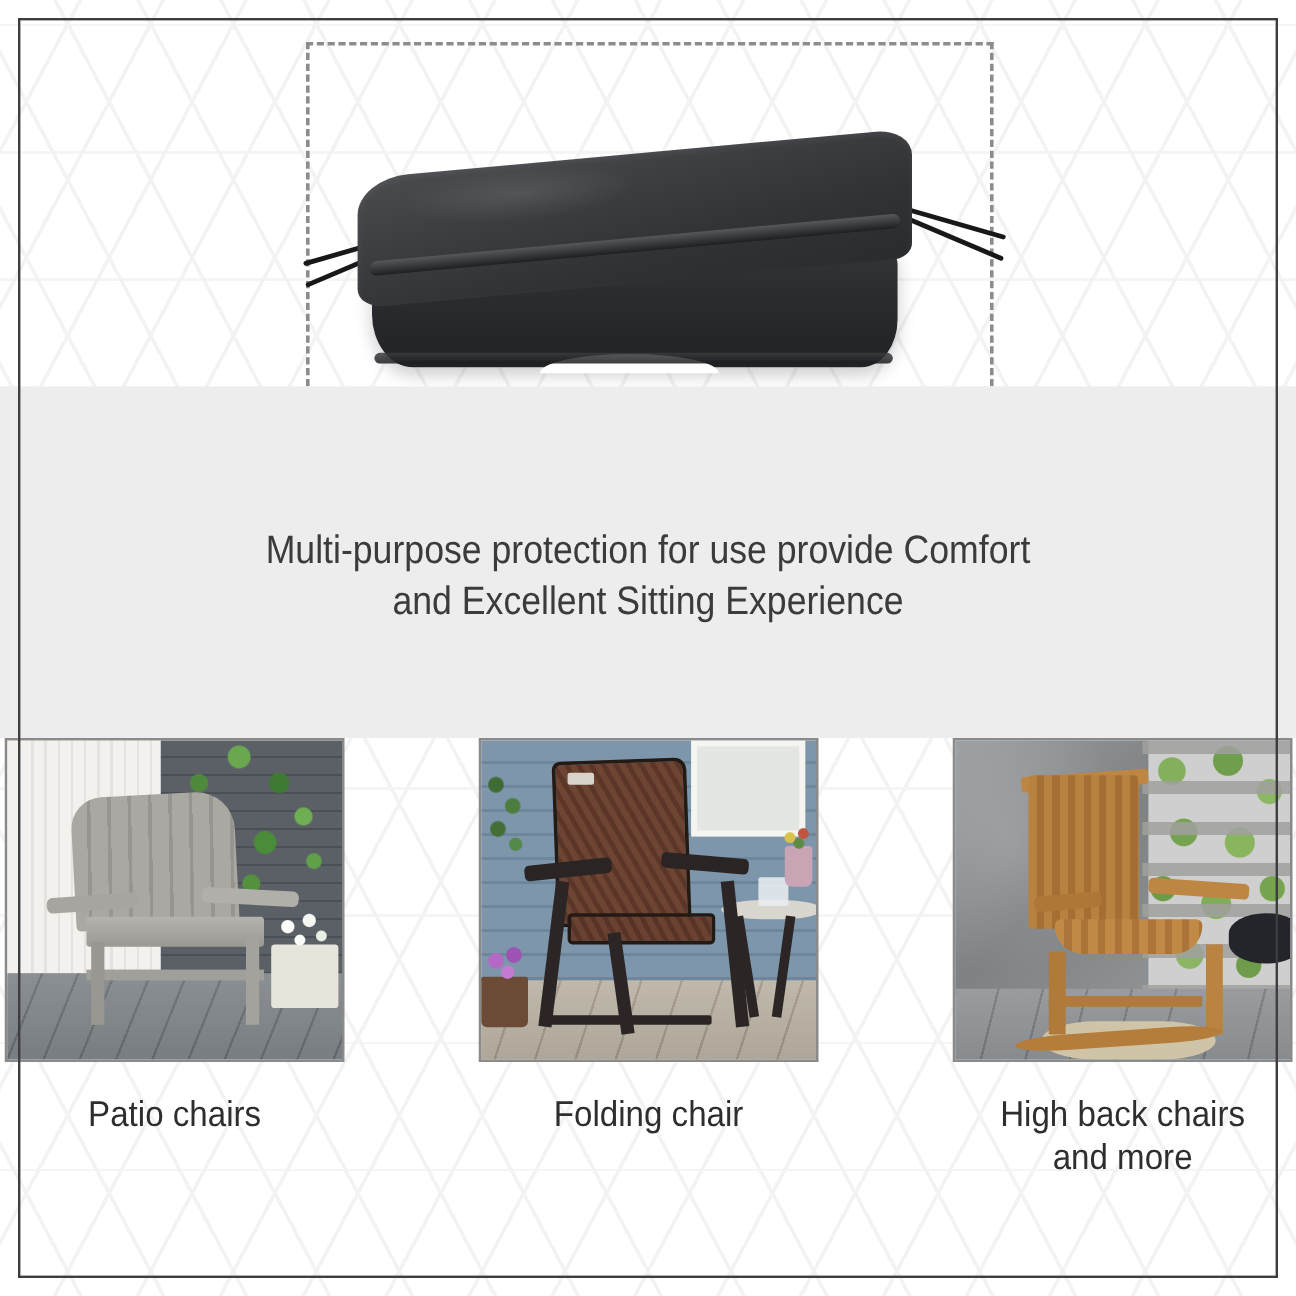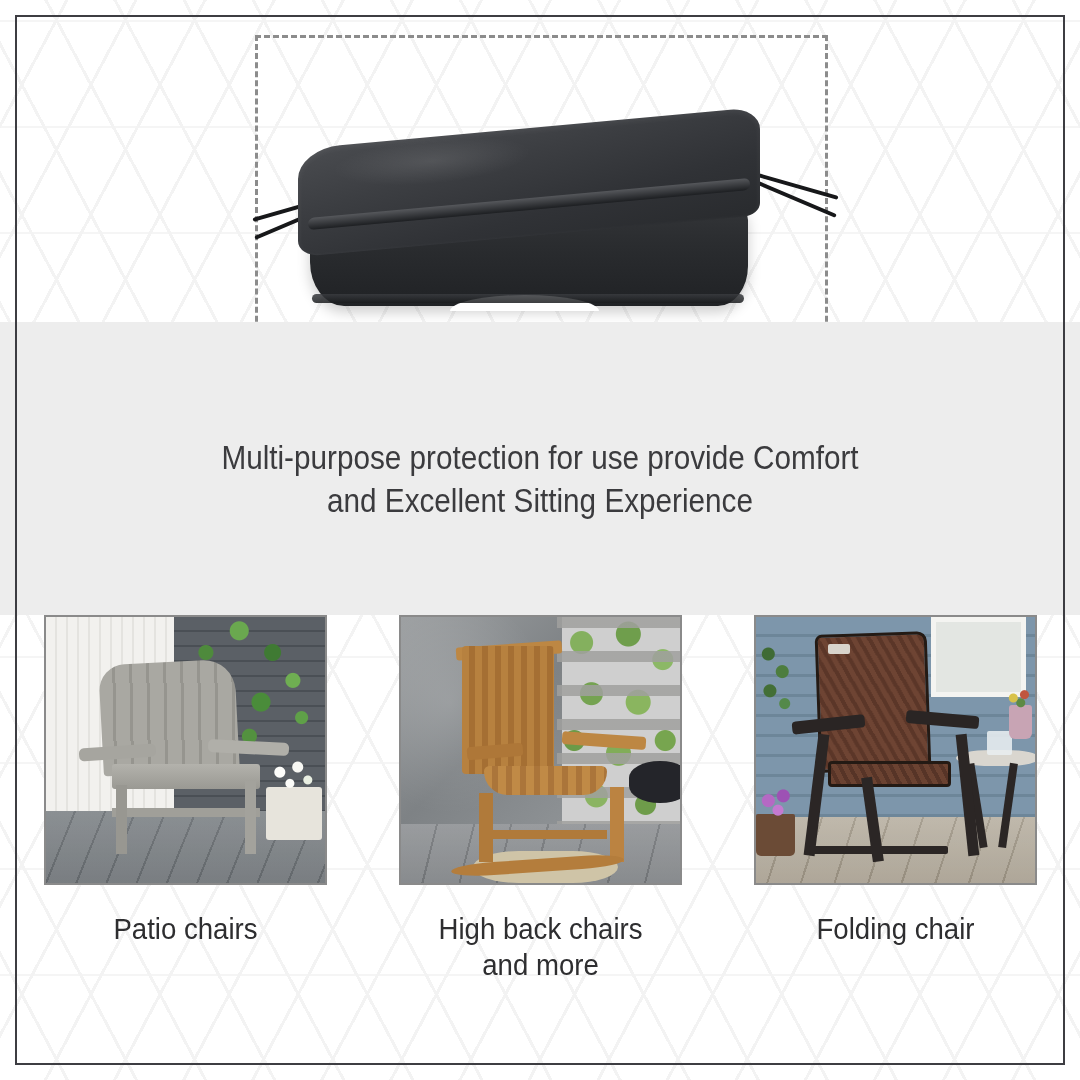--- a/index.html
+++ b/index.html
@@ -95,21 +95,21 @@
   .subline{
     font-family:"Liberation Sans", sans-serif;
     font-size:33px; font-weight:300; line-height:1.30;
     color:#3b3b3e; text-align:center; margin-top:22px;
     transform:scaleX(.90); transform-origin:center;
   }
 
   
   .cards{
     position:absolute; left:0; top:615px; width:1080px; height:465px; z-index:1;
-    display:flex; justify-content:center; gap:72px;
+    display:flex; justify-content:center; gap:112px;
   }
   .card{ width:283px; }
   .photo{
     width:283px; height:270px; border:2px solid #8a8a8a;
     position:relative; overflow:hidden; background:#cfcfcf;
   }
   .cap{
     margin-top:26px; text-align:center;
     font-family:"Liberation Sans", sans-serif;
     font-size:30px; font-weight:300; line-height:1.20; color:#2e2e30;
@@ -309,43 +309,20 @@
         <span class="p1-rail"></span>
         <span class="p1-leg-l"></span>
         <span class="p1-leg-r"></span>
       </span>
     </div>
     <div class="cap">Patio chairs</div>
   </div>
 
   <div class="card">
     <div class="photo">
-      <span class="p3-wall"></span>
-      <span class="p3-ivy"></span>
-      <span class="p3-floor"></span>
-      <span class="p3-rug"></span>
-      <span class="p3-table"></span>
-      <span class="p3-toprail"></span>
-      <span class="p3-back"></span>
-      <span class="p3-arm-l"></span>
-      <span class="p3-arm-r"></span>
-      <span class="p3-seat"></span>
-      <span class="p3-leg-l"></span>
-      <span class="p3-leg-r"></span>
-      <span class="p3-rail"></span>
-      <span class="p3-rocker"></span>
-    </div>
-    <div class="cap">
-      <span>High back chairs</span><br>
-      <span>and more</span>
-    </div>
-  </div>
-
-  <div class="card">
-    <div class="photo">
       <span class="p2-wall"></span>
       <span class="p2-window"></span>
       <span class="p2-ivy"></span>
       <span class="p2-floor"></span>
       <span class="p2-table"></span>
       <span class="p2-tleg"></span>
       <span class="p2-tleg2"></span>
       <span class="p2-glass"></span>
       <span class="p2-vase"></span>
       <span class="p2-vflow"></span>
@@ -357,15 +334,38 @@
       <span class="p2-leg-a"></span>
       <span class="p2-leg-b"></span>
       <span class="p2-leg-c"></span>
       <span class="p2-crossbar"></span>
       <span class="p2-pot"></span>
       <span class="p2-purple"></span>
     </div>
     <div class="cap">Folding chair</div>
   </div>
 
+  <div class="card">
+    <div class="photo">
+      <span class="p3-wall"></span>
+      <span class="p3-ivy"></span>
+      <span class="p3-floor"></span>
+      <span class="p3-rug"></span>
+      <span class="p3-table"></span>
+      <span class="p3-toprail"></span>
+      <span class="p3-back"></span>
+      <span class="p3-arm-l"></span>
+      <span class="p3-arm-r"></span>
+      <span class="p3-seat"></span>
+      <span class="p3-leg-l"></span>
+      <span class="p3-leg-r"></span>
+      <span class="p3-rail"></span>
+      <span class="p3-rocker"></span>
+    </div>
+    <div class="cap">
+      <span>High back chairs</span><br>
+      <span>and more</span>
+    </div>
+  </div>
+
 </section>
 
 <div class="frame"></div>
 
 </body></html>

